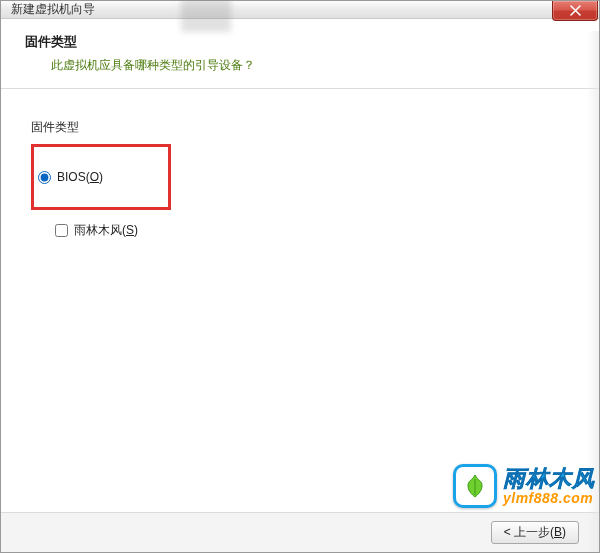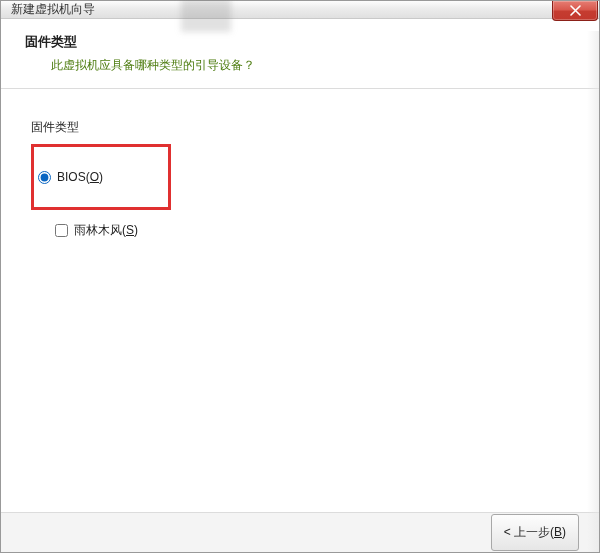--- a/index.html
+++ b/index.html
@@ -123,21 +123,21 @@
       height: 40px;
       border-top: 1px solid #dcdcdc;
       background: #f4f4f4;
       display: flex;
       align-items: center;
       justify-content: flex-end;
       padding-right: 20px;
       gap: 8px;
     }
     .btn {
-      height: 37px;
+      height: 23px;
       padding: 0 12px;
       font-size: 12px;
       background: linear-gradient(to bottom, #fdfdfd, #e6e6e6);
       border: 1px solid #a8a8a8;
       border-radius: 3px;
       cursor: pointer;
       color: #222;
     }
     .watermark {
       position: absolute;
@@ -223,15 +223,27 @@
       </label>
     </div>
   </div>
 
   <div class="button-bar">
     <button class="btn">
       <span>&lt; 上一步(</span><span class="underline">B</span><span>)</span>
     </button>
   </div>
 
+  <div class="watermark">
+    <div class="wm-badge">
+      <svg width="30" height="30" viewBox="0 0 30 30">
+        <path d="M15 4 C12 10 8 9 8 15 C8 21 15 26 15 26 C15 26 22 21 22 15 C22 9 18 10 15 4 Z" fill="#6fcf2f" stroke="#3b9a12" stroke-width="1"></path>
+        <path d="M15 8 L15 24" stroke="#3b9a12" stroke-width="1"></path>
+      </svg>
+    </div>
+    <div class="wm-text">
+      <div class="wm-cn">雨林木风</div>
+      <div class="wm-url">ylmf888.com</div>
+    </div>
+  </div>
 
   <div class="cutoff-fade"></div>
 </div>
 
 </body></html>

